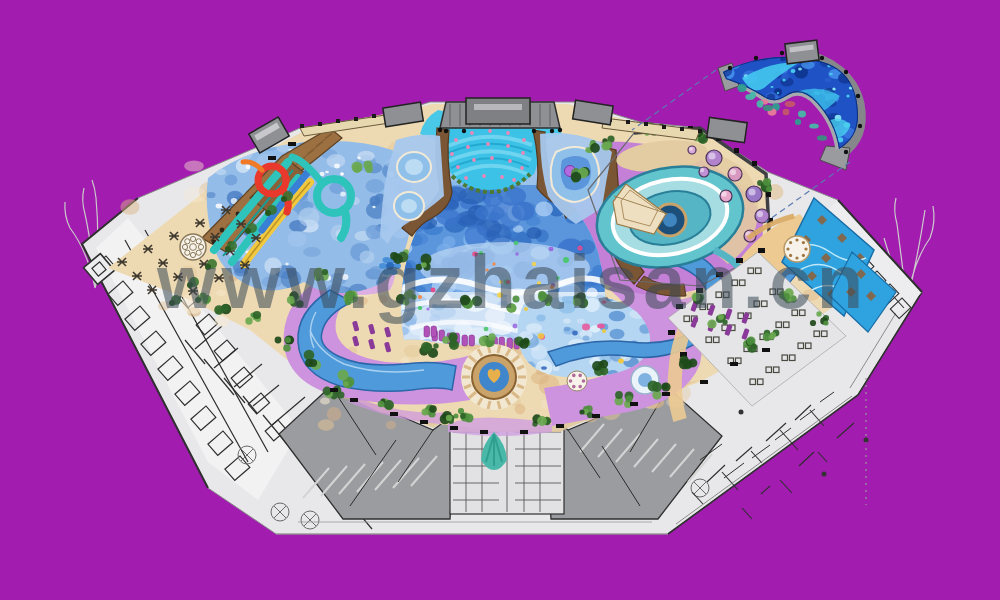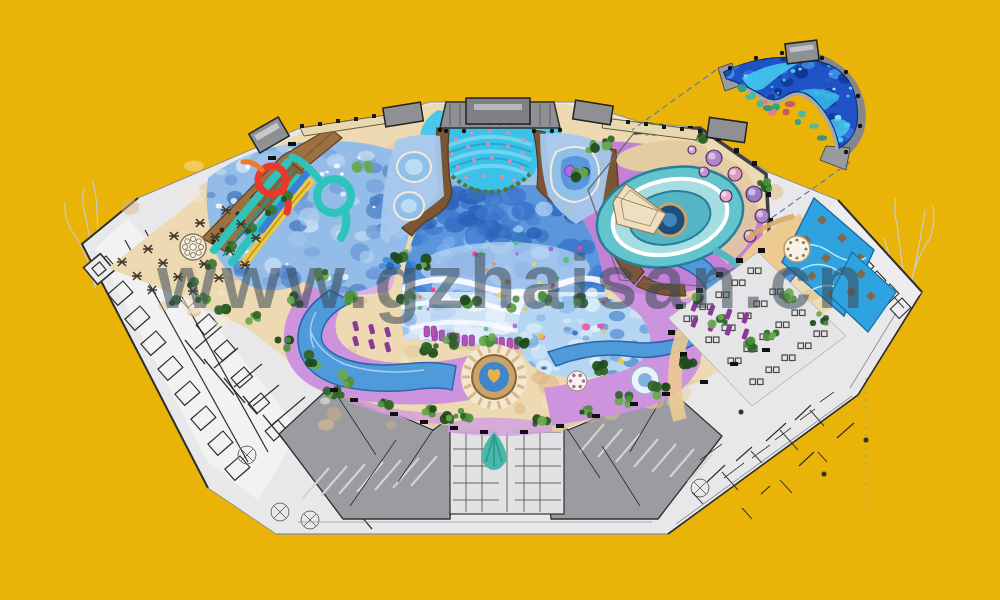--- a/index.html
+++ b/index.html
@@ -1,12 +1,12 @@
 <!DOCTYPE html>
-<html><head><meta charset="utf-8"><style>html,body{margin:0;padding:0;background:#fff;}.page{width:1000px;height:600px;position:relative;background:#eab308;overflow:hidden;font-family:"Liberation Sans",sans-serif;}</style></head><body>
+<html><head><meta charset="utf-8"><style>html,body{margin:0;padding:0;background:#fff;}.page{width:1000px;height:600px;position:relative;background:#a21caf;overflow:hidden;font-family:"Liberation Sans",sans-serif;}</style></head><body>
 <div class="page">
 <svg width="1000" height="600" viewBox="0 0 1000 600" xmlns="http://www.w3.org/2000/svg">
 <defs>
         <clipPath id="cpMain">
           <path d="M446,128 L534,128 L548,180 Q586,214 598,252 Q610,300 604,342 Q552,336 508,342 Q470,348 434,342 Q414,338 404,340 Q396,296 410,248 Q422,212 440,190 L438,158 Z"></path>
         </clipPath>
         <clipPath id="cpSlide">
           <path d="M208,178 Q240,152 290,144 Q350,136 392,150 Q410,160 412,184 Q416,222 402,258 Q390,288 352,292 Q322,296 304,282 Q272,298 246,284 Q216,268 212,238 Q204,206 208,178 Z"></path>
         </clipPath>
         <clipPath id="cpKids">

